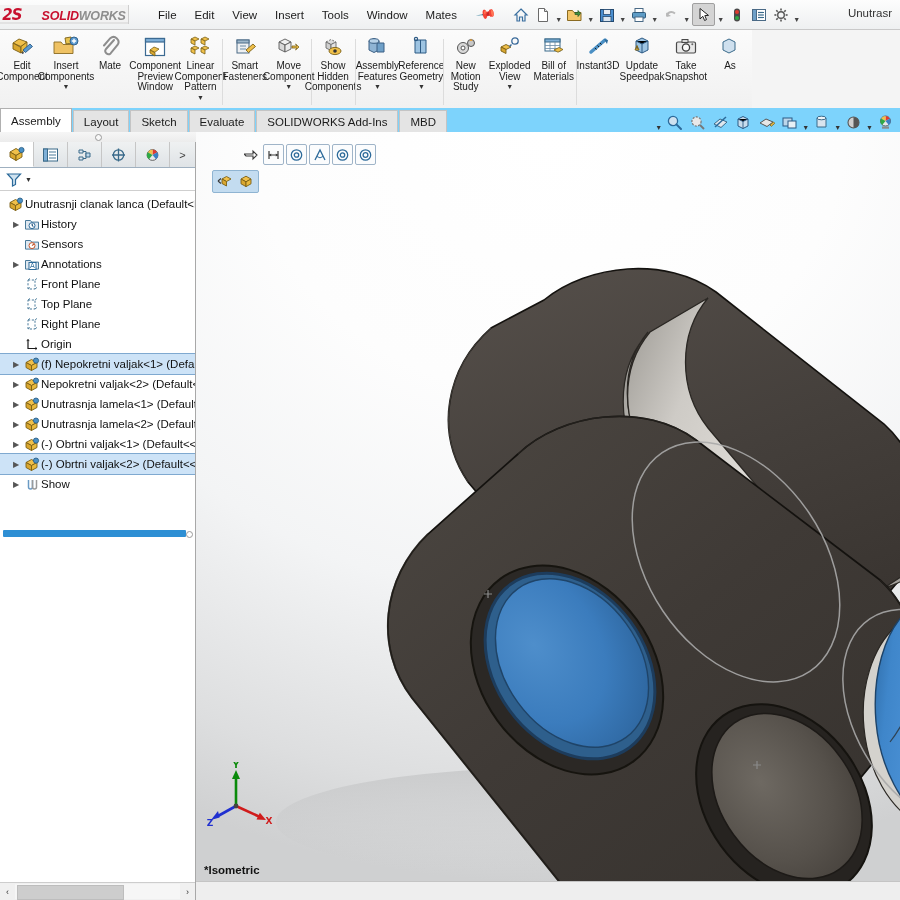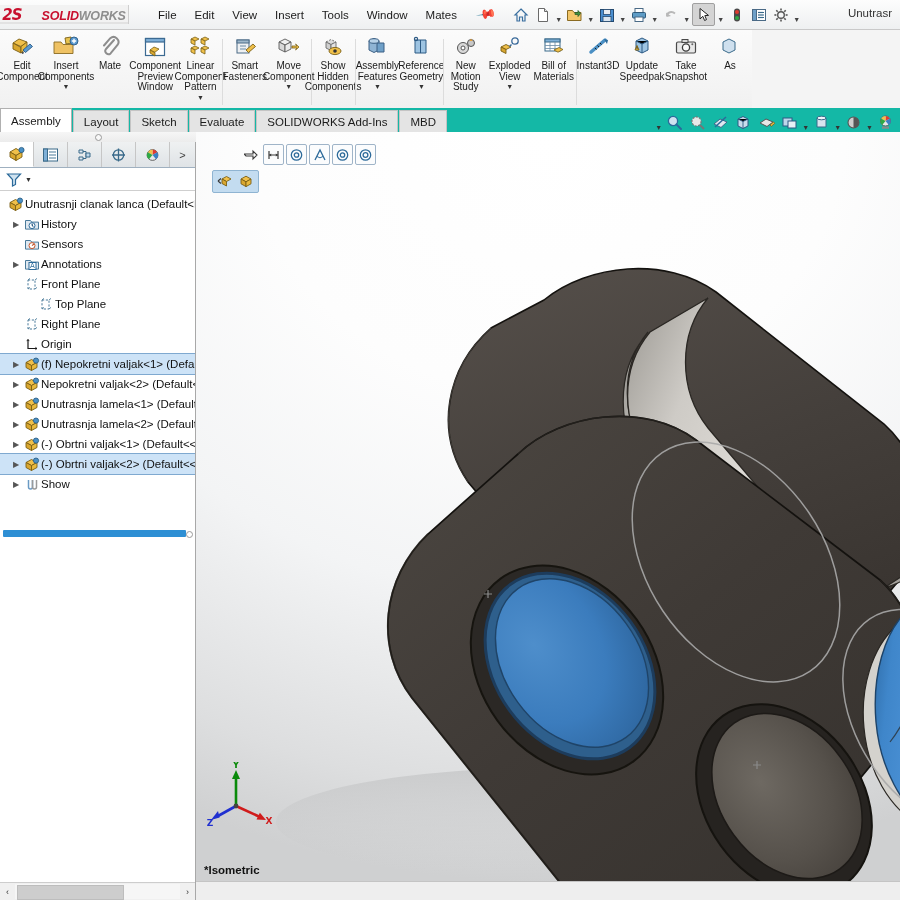--- a/index.html
+++ b/index.html
@@ -65,21 +65,21 @@
   .rbtn .ricon{height:26px;display:flex;align-items:center;justify-content:center;margin-bottom:1px;}
   .rbtn .rlabel{
     font-size:10px;line-height:10.6px;text-align:center;color:#1a1a1a;
     word-wrap:break-word;
   }
   .rbtn .rcaret{font-size:7px;color:#333;margin-top:1px;}
 
   
   .cmdtabs{
     position:absolute;left:0;top:108px;width:900px;height:24px;
-    background:#14b8a6;border-bottom:1px solid #b9b9b9;
+    background:#7dd3fc;border-bottom:1px solid #b9b9b9;
     display:flex;align-items:flex-end;
   }
   .ctab{
     height:21px;padding:0 10px;display:flex;align-items:center;
     font-size:11.5px;color:#1b1b1b;background:#e4e4e4;
     border:1px solid #c4c4c4;border-bottom:none;margin-right:1px;cursor:default;
   }
   .ctab.active{background:#fff;border-color:#b0b0b0;height:23px;font-weight:normal;}
 
   
@@ -692,21 +692,21 @@
       <div class="trow" style="padding-left:22px">
         <div class="ticon">
           <svg width="14" height="15" viewBox="0 0 14 15">
             <path d="M3 3 h7 v9 h-7 z" fill="none" stroke="#4a7a9a" stroke-width="1" stroke-dasharray="2.2 1.6"></path>
             <path d="M3 3 l2-1.6 M10 3 l2-1.6 M3 12 l2-1.6 M10 12 l2-1.6" stroke="#4a7a9a" stroke-width=".9"></path>
           </svg>
         </div>
         <div class="tlabel">Front Plane</div>
       </div>
 
-      <div class="trow" style="padding-left:36px">
+      <div class="trow" style="padding-left:22px">
         <div class="ticon">
           <svg width="14" height="15" viewBox="0 0 14 15">
             <path d="M3 3 h7 v9 h-7 z" fill="none" stroke="#4a7a9a" stroke-width="1" stroke-dasharray="2.2 1.6"></path>
             <path d="M3 3 l2-1.6 M10 3 l2-1.6 M3 12 l2-1.6 M10 12 l2-1.6" stroke="#4a7a9a" stroke-width=".9"></path>
           </svg>
         </div>
         <div class="tlabel">Top Plane</div>
       </div>
 
       <div class="trow" style="padding-left:22px">

